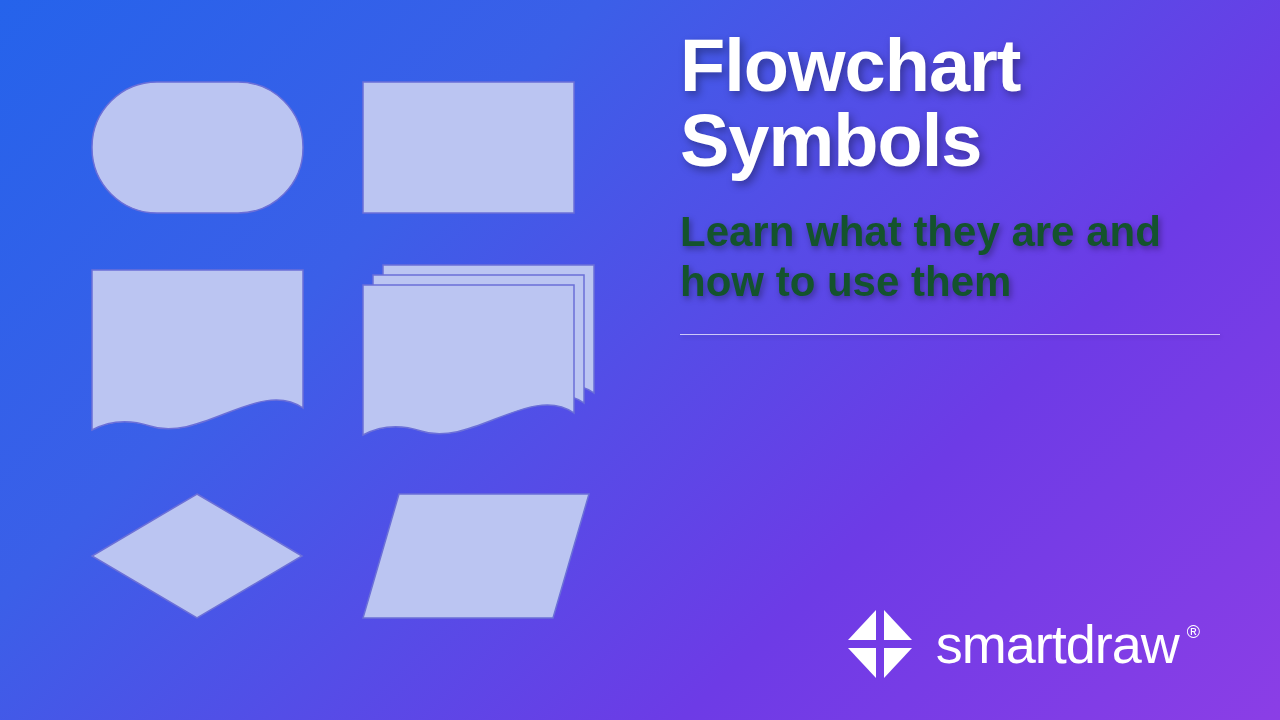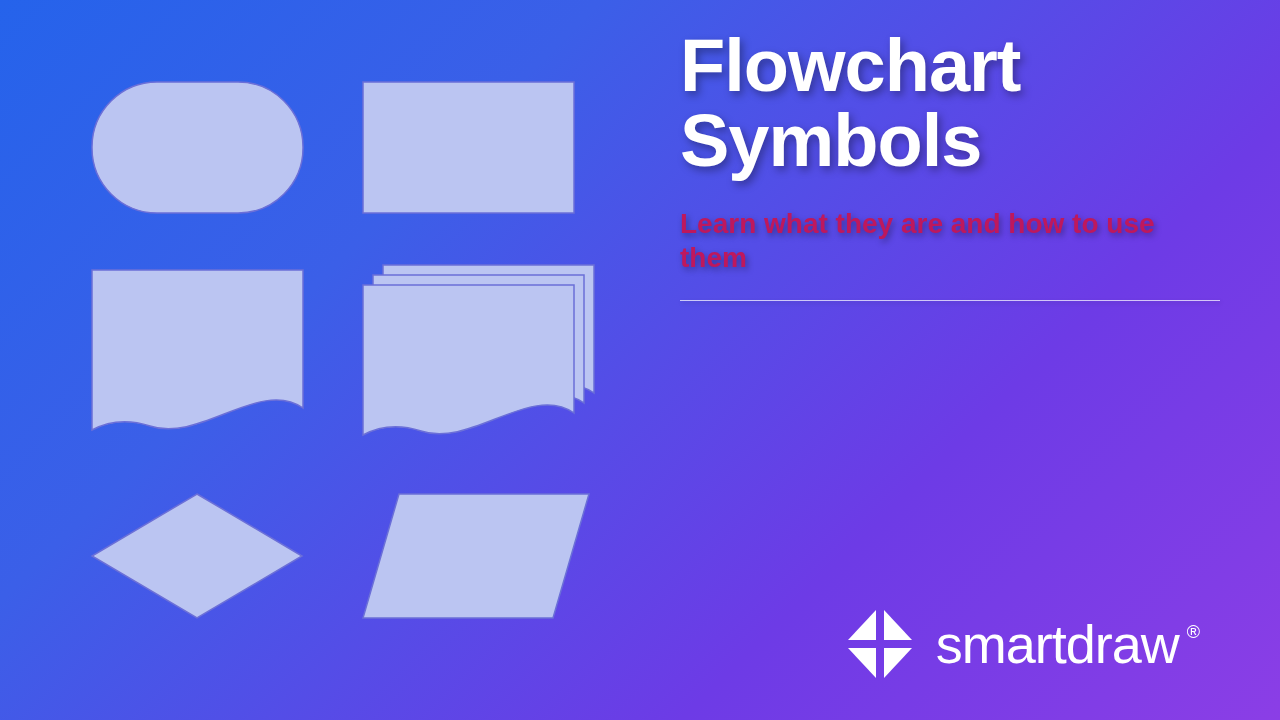--- a/index.html
+++ b/index.html
@@ -38,22 +38,22 @@
     .title {
       color: #ffffff;
       font-size: 74px;
       font-weight: 800;
       line-height: 1.02;
       letter-spacing: -1px;
       text-shadow: 3px 4px 8px rgba(0,0,0,0.35);
       margin-bottom: 28px;
     }
     .subtitle {
-      color: #be185d;
-      font-size: 28px;
+      color: #14532d;
+      font-size: 42px;
       font-weight: 700;
       line-height: 1.2;
       text-shadow: 2px 3px 6px rgba(0,0,0,0.35);
       margin-bottom: 26px;
     }
     .divider {
       height: 1px;
       background: rgba(255,255,255,0.7);
       width: 100%;
       box-shadow: 1px 2px 4px rgba(0,0,0,0.2);

